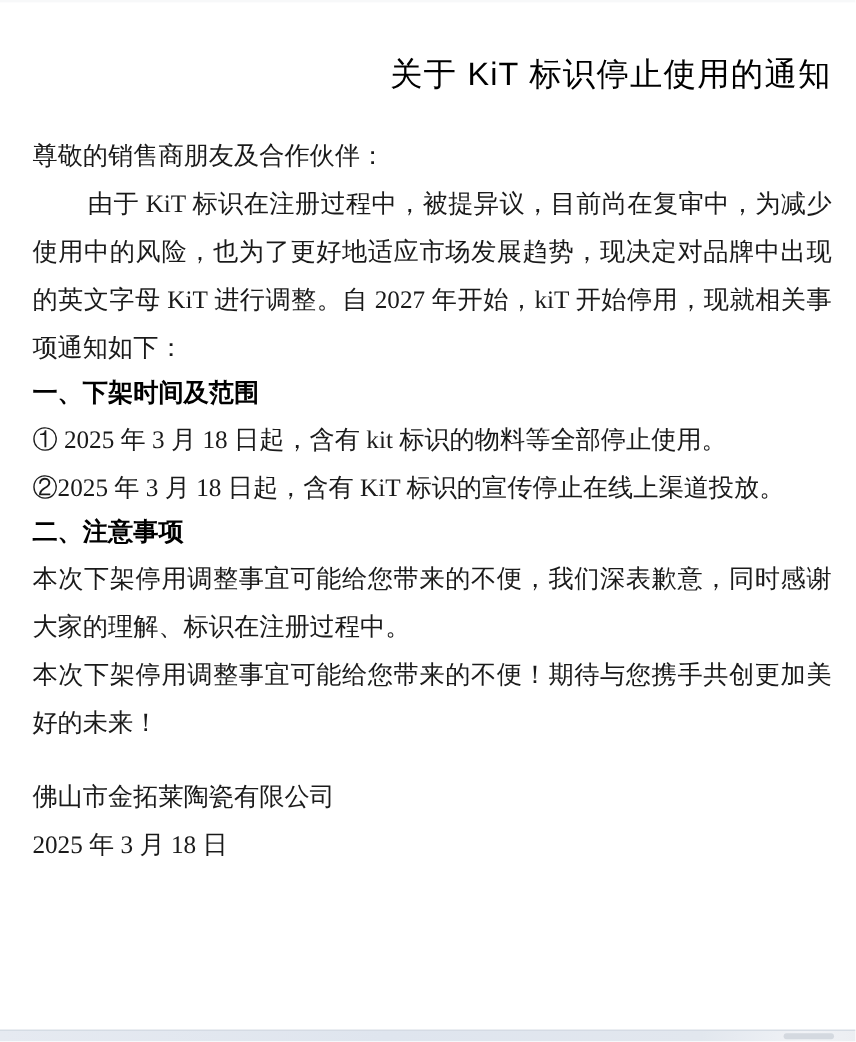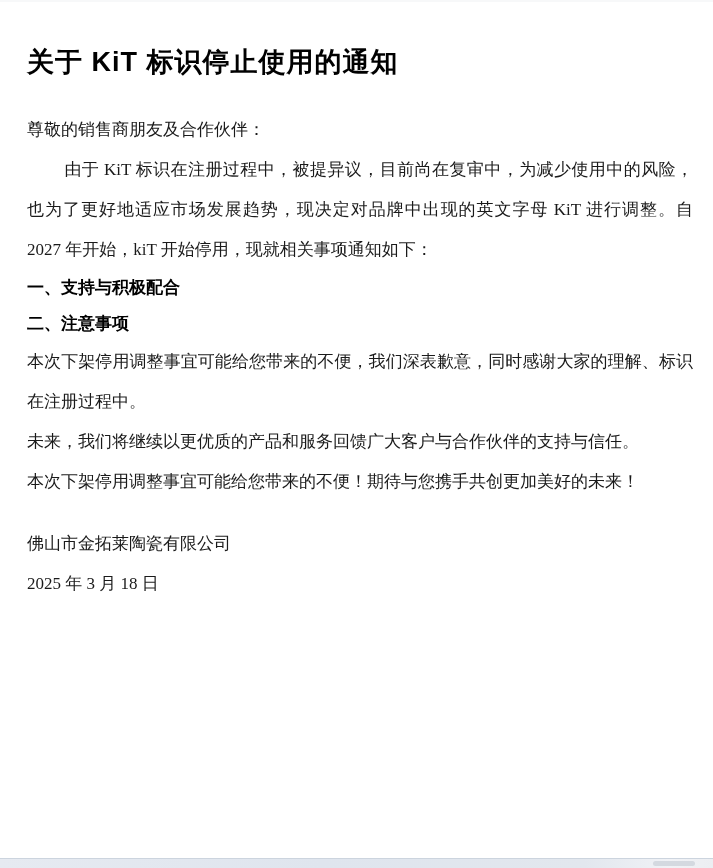--- a/index.html
+++ b/index.html
@@ -23,30 +23,30 @@
   }
   .page {
     position: absolute;
     top: 0; left: 0; right: 0; bottom: 10px;
     box-sizing: border-box;
     padding: 42px 20px 0 27px;
   }
   .doc-title {
     font-family: "Liberation Sans", "DejaVu Sans", sans-serif;
     font-size: 27px;
-    font-weight: bold;
+    font-weight: normal;
     color: #000000;
-    text-align: left;
+    text-align: right;
     line-height: 40px;
     margin: 0 0 28px 0;
     letter-spacing: 1px;
   }
   .page p {
     margin: 0;
-    font-size: 17px;
+    font-size: 21px;
     line-height: 40px;
     text-align: justify;
   }
   .indent-first {
     text-indent: 2.2em;
   }
   .heading {
     font-family: "Liberation Sans", "DejaVu Sans", sans-serif;
     font-weight: bold;
     color: #000000;
@@ -83,30 +83,31 @@
 <div class="top-edge"></div>
 
 <div class="page">
 
   <h1 class="doc-title">关于 KiT 标识停止使用的通知</h1>
 
   <p>尊敬的销售商朋友及合作伙伴：</p>
 
   <p class="indent-first">由于 KiT 标识在注册过程中，被提异议，目前尚在复审中，为减少使用中的风险，也为了更好地适应市场发展趋势，现决定对品牌中出现的英文字母 KiT 进行调整。自 2027 年开始，kiT 开始停用，现就相关事项通知如下：</p>
 
-  <p class="heading">一、支持与积极配合</p>
+  <p class="heading">一、下架时间及范围</p>
 
+  <p>① 2025 年 3 月 18 日起，含有 kit 标识的物料等全部停止使用。</p>
 
+  <p>②2025 年 3 月 18 日起，含有 KiT 标识的宣传停止在线上渠道投放。</p>
 
   <p class="heading">二、注意事项</p>
 
 
   <p>本次下架停用调整事宜可能给您带来的不便，我们深表歉意，同时感谢大家的理解、标识在注册过程中。</p>
 
-  <p>未来，我们将继续以更优质的产品和服务回馈广大客户与合作伙伴的支持与信任。</p>
 
   <p>本次下架停用调整事宜可能给您带来的不便！期待与您携手共创更加美好的未来！</p>
 
   <p class="company-line">佛山市金拓莱陶瓷有限公司</p>
 
   <p class="date-line">2025 年 3 月 18 日</p>
 
 </div>
 
 <div class="bottom-bar">

